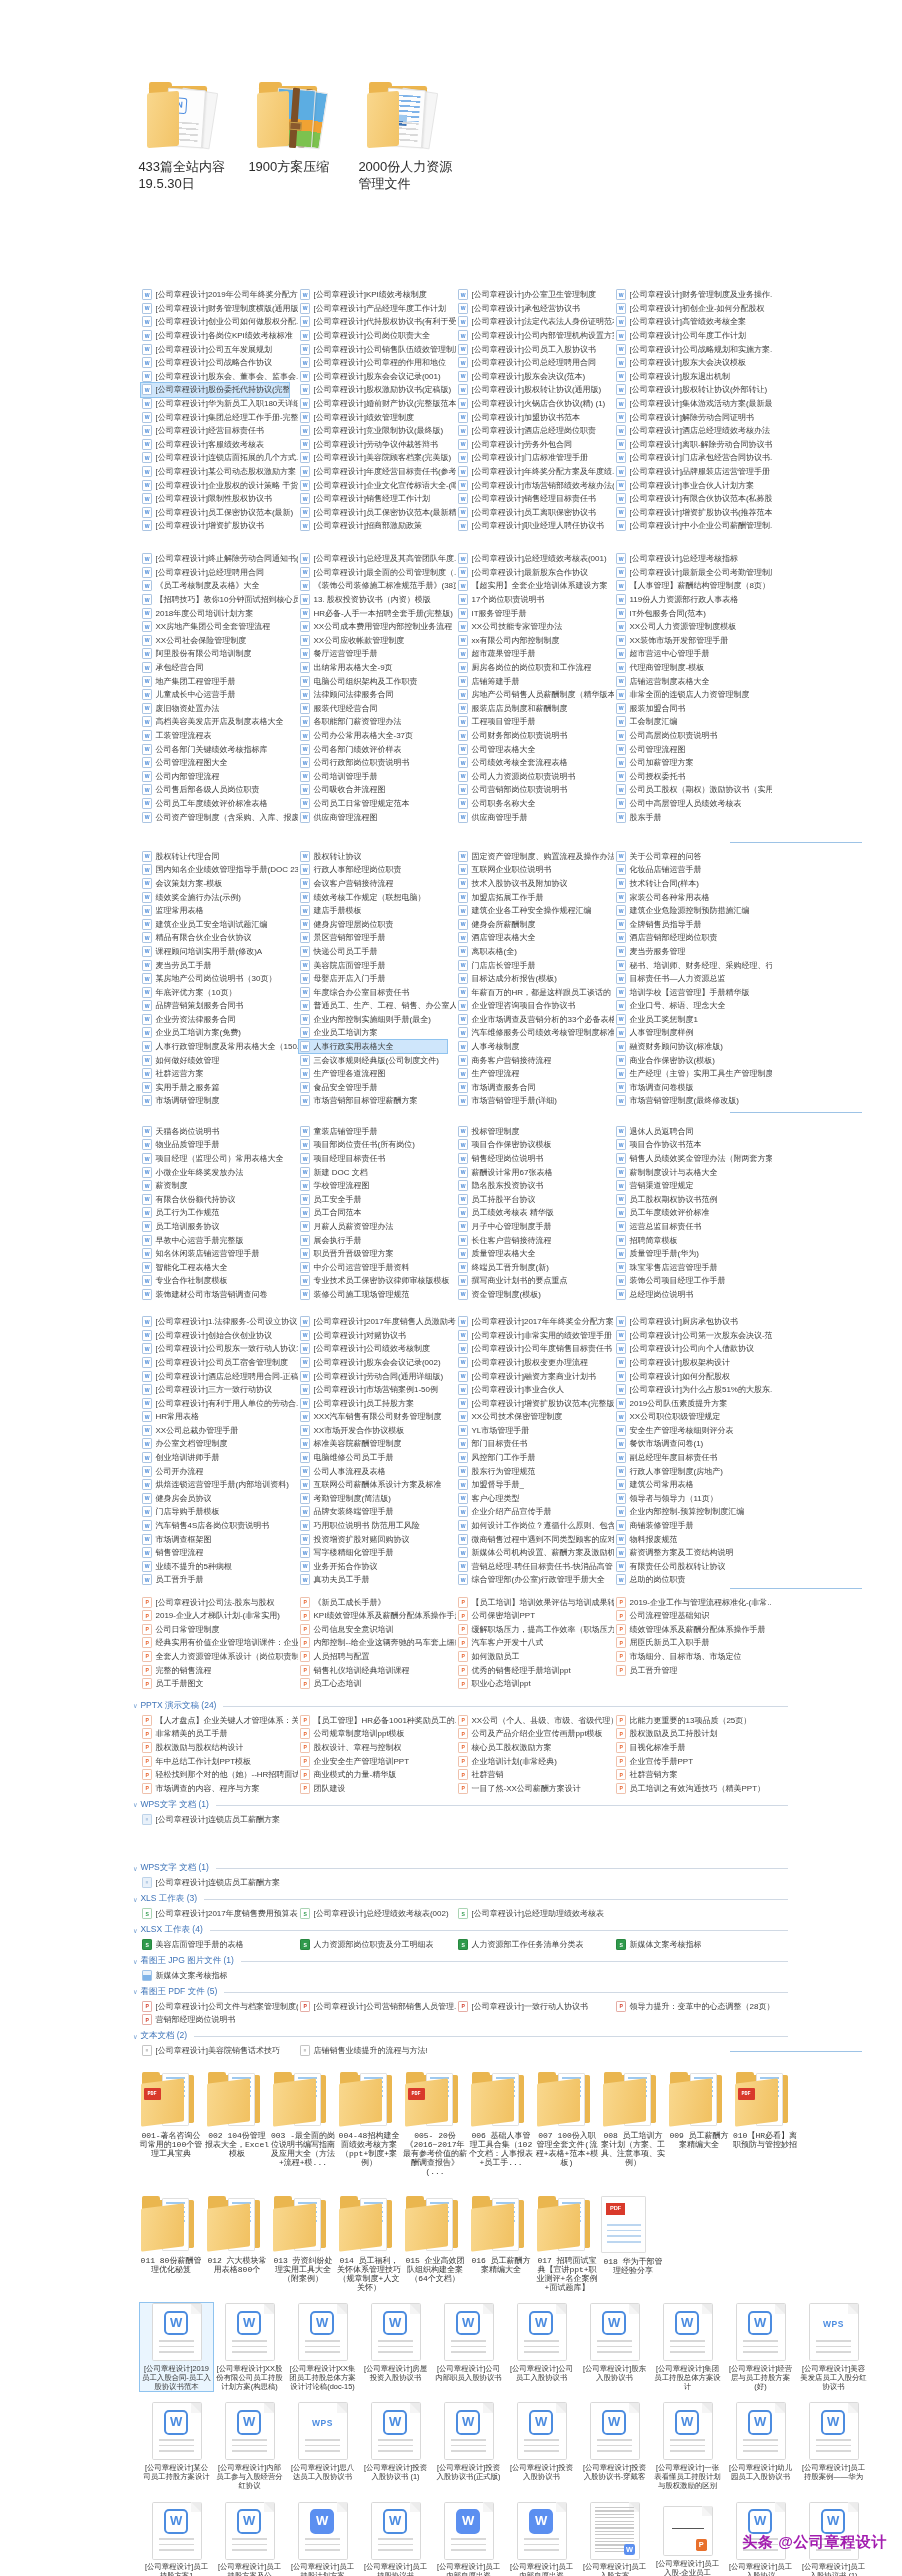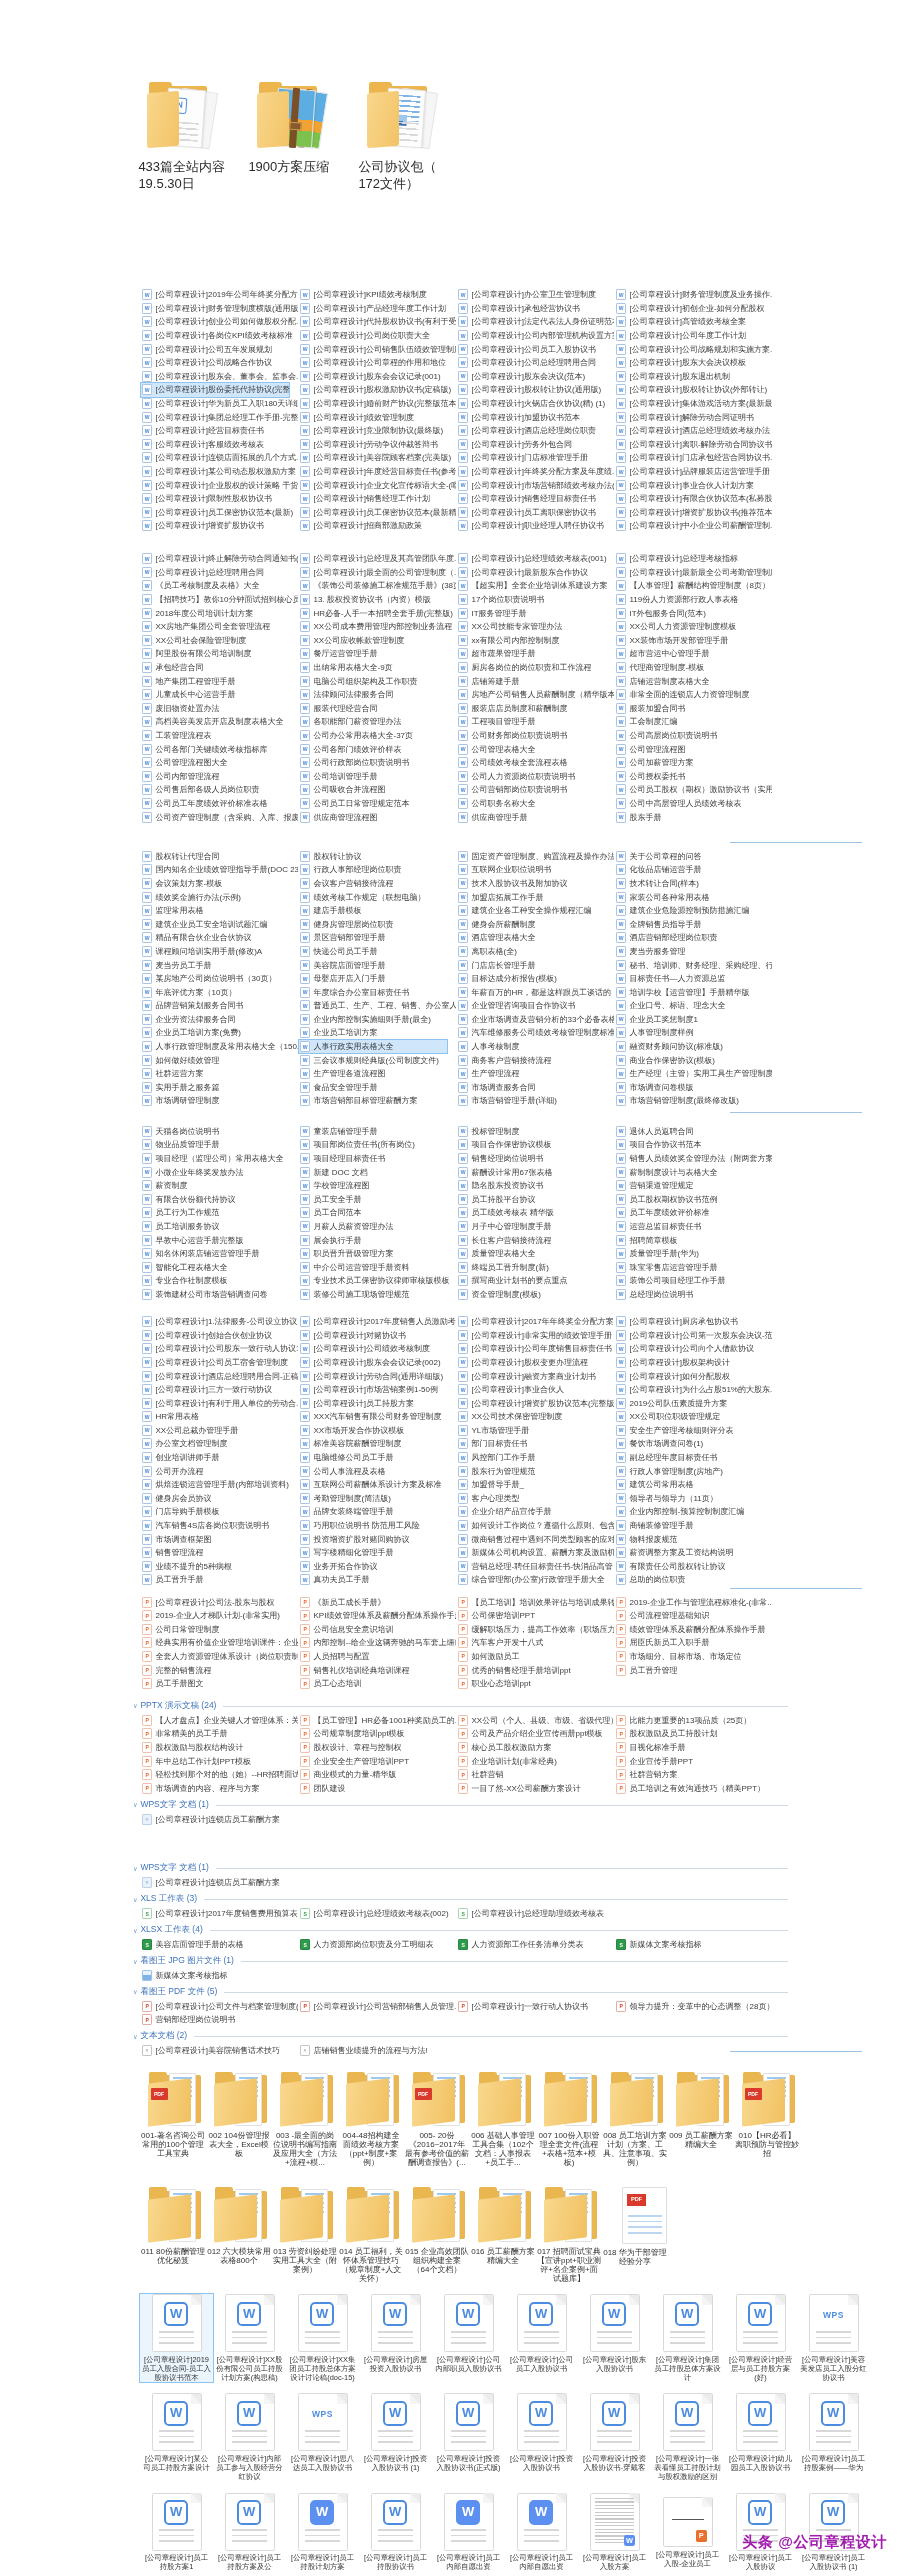--- a/index.html
+++ b/index.html
@@ -53,21 +53,21 @@
   .sect{margin-top:2.3px;}
   .shead{display:flex;align-items:center;height:15px;margin-left:-8px;}
   .shead .chev{color:#6d9bd0;font-size:6.3px;margin-right:2.8px;}
   .shead .stitle{color:#3f74b8;font-size:8.5px;white-space:nowrap;}
   .shead .hline{flex:1;height:0.6px;background:#d0d9e4;margin-left:6.8px;margin-right:4.5px;}
   .sbody{display:flex;}
   .gap-after{margin-bottom:35px;}
 
   
   .fgrid{margin-left:139px;width:659px;display:flex;margin-top:19.3px;}
-  .fcell{width:66px;flex:none;display:flex;flex-direction:column;align-items:flex-end;}
+  .fcell{width:66px;flex:none;display:flex;flex-direction:column;align-items:flex-start;font-family:Liberation Mono, monospace;}
   .sf{position:relative;width:59px;height:57px;flex:none;}
   .sf .bk{position:absolute;left:3.4px;top:4.5px;width:52px;height:48px;background:#eab64f;border-radius:1.7px;}
   .sf .bk::before{content:"";position:absolute;left:0;top:-3.4px;width:18px;height:5.1px;background:#eab64f;border-radius:1.7px 2.3px 0 0;}
   .sf .dc{position:absolute;right:9px;top:2.3px;width:25px;height:51px;background:#fff;border:0.6px solid #e0e0e0;border-radius:1.1px;}
   .sf .dc::before{content:"";position:absolute;left:3.4px;top:3.4px;right:3.4px;height:20.5px;background:repeating-linear-gradient(#9ec9ef 0 1.7px,transparent 1.7px 4.5px);}
   .sf .dc::after{content:"";position:absolute;left:3.4px;top:26px;width:11.4px;height:8px;background:linear-gradient(180deg,#9ec9ef 0 55%,#3f75b5 55%);}
   .sf .fr{position:absolute;left:2.3px;top:10.2px;width:43px;height:43px;background:linear-gradient(100deg,#f9d88e,#f1c161);border-radius:1.7px;transform:skewY(-7deg);}
   .sf .bdg{position:absolute;left:4.5px;top:17px;width:17px;height:12.5px;background:#d93a2b;color:#fff;font-size:5.1px;font-weight:bold;display:flex;align-items:center;justify-content:center;border-radius:1.1px;z-index:3;}
   .pd{position:relative;width:43px;height:55px;background:#fff;border:0.6px solid #ddd;border-radius:1.1px;margin-top:1.1px;}
   .pd::before{content:"PDF";position:absolute;left:4px;top:5.7px;width:19.3px;height:11.4px;background:#d93a2b;color:#fff;font:bold 5.7px/11.4px "Liberation Sans",sans-serif;text-align:center;}
@@ -119,22 +119,22 @@
     </div>
     <div class="tcell">
       <div class="bf report">
         <div class="bk"></div>
         <div class="pg2"></div>
         <div class="pg">
           <i></i>
         </div>
         <div class="fr"></div>
       </div>
-      <div class="tlabel">公司协议包（
-172文件）</div>
+      <div class="tlabel">2000份人力资源
+管理文件</div>
     </div>
   </div>
 <div id="list">
     <div class="block b-m36">
       <div class="col">
         <div class="row">
           <span class="fi word">W</span>
           <span class="lb">[公司章程设计]2019年公司年终奖分配方案</span>
         </div>
         <div class="row">

